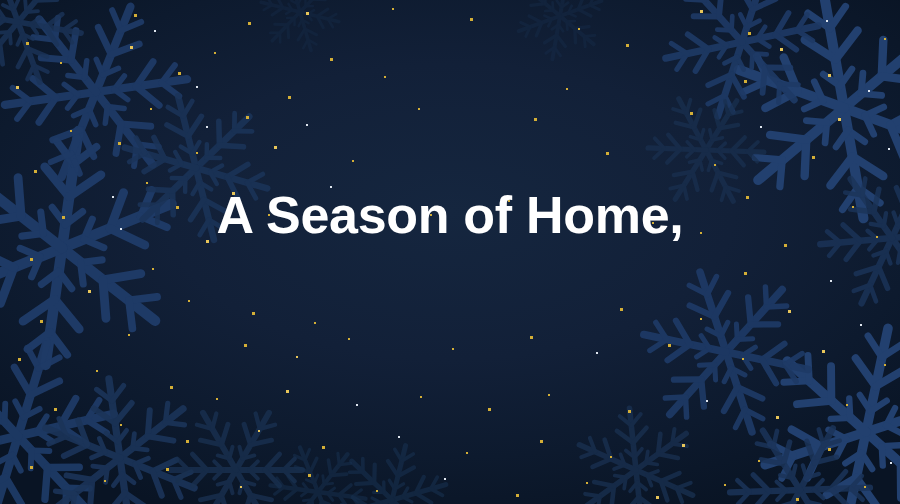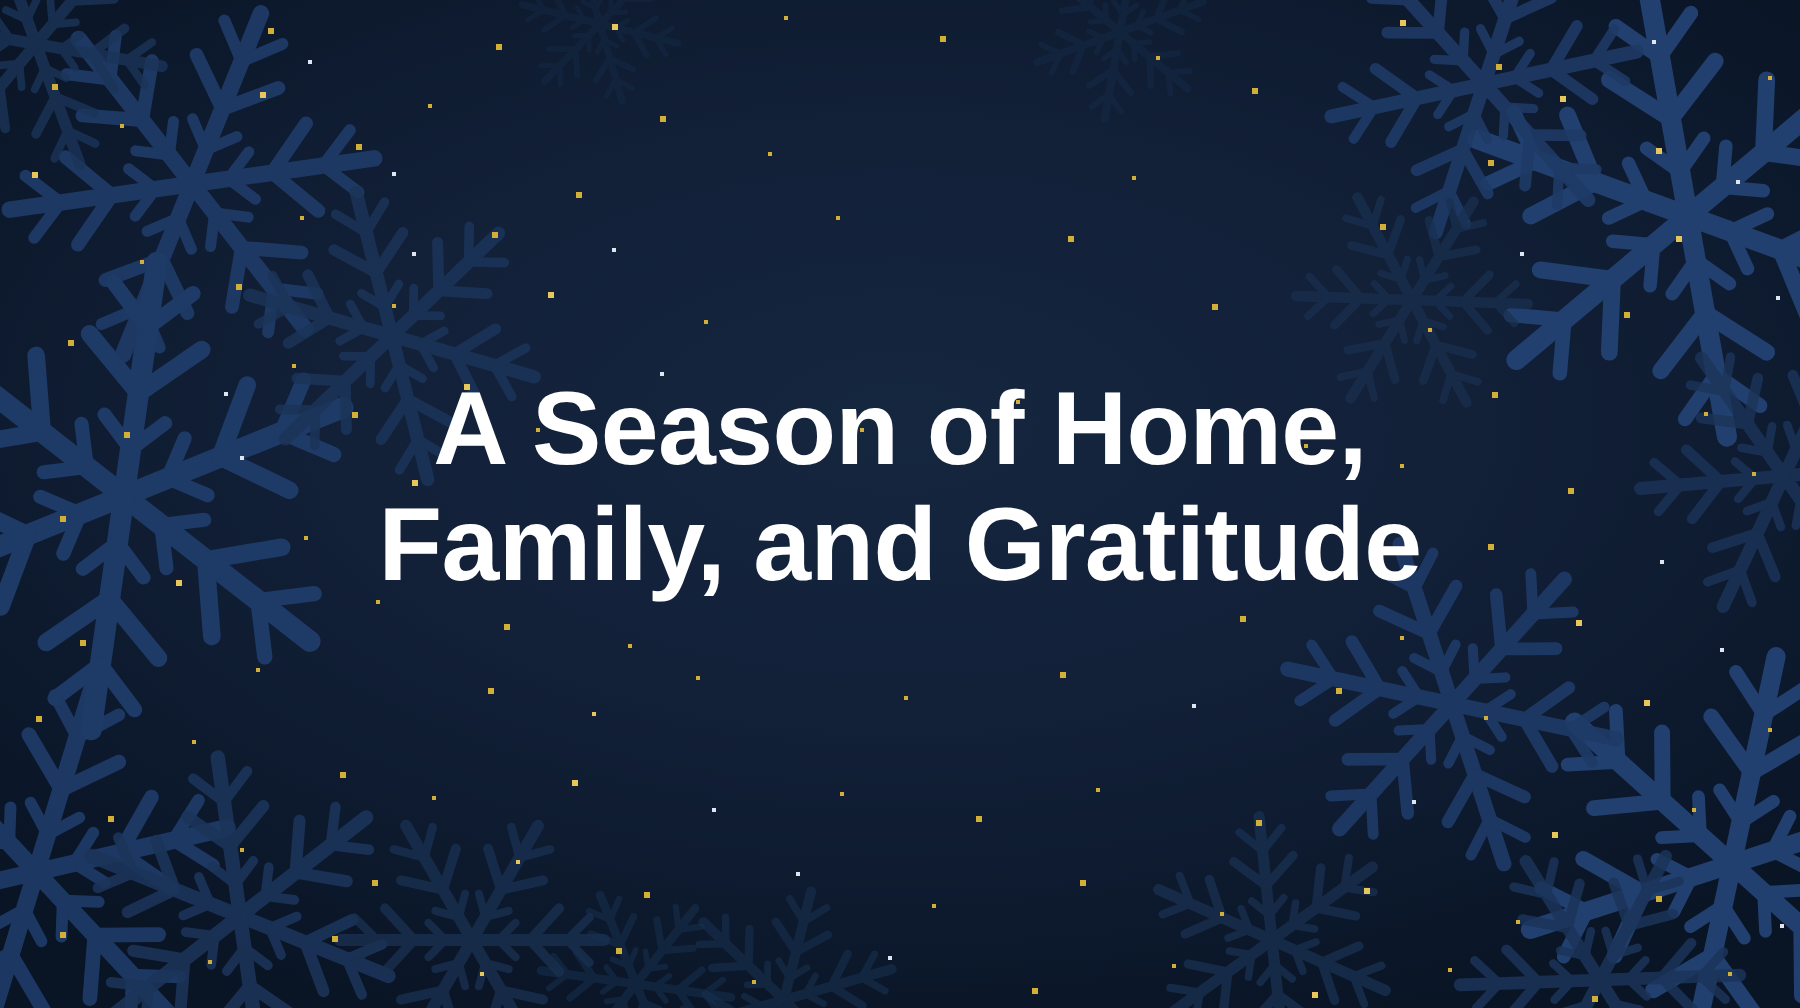--- a/index.html
+++ b/index.html
@@ -221,16 +221,15 @@
         <rect x="206" y="126" width="2" height="2" fill="#dfe6ef"></rect>
         <rect x="112" y="196" width="2" height="2" fill="#dfe6ef"></rect>
         <rect x="430" y="214" width="2" height="2" fill="#d4af37"></rect>
         <rect x="508" y="200" width="2" height="2" fill="#d4af37"></rect>
         <rect x="652" y="222" width="2" height="2" fill="#d4af37"></rect>
       </g>
   </svg>
 
   <div id="title-block">
     <span class="title-line">A Season of Home,</span>
-    <span class="title-line">Family, and Gratitude</span>
   </div>
 
 </div>
 
 </body></html>

